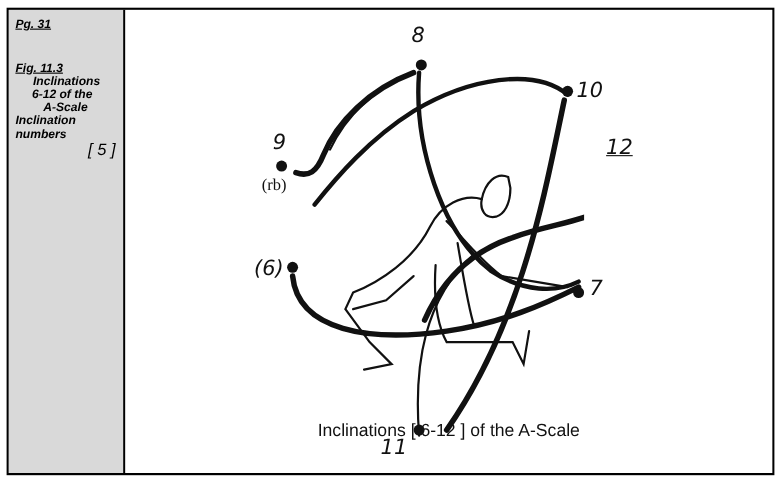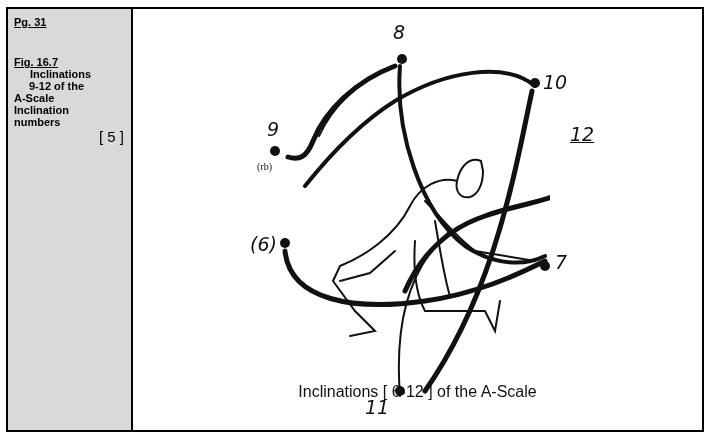--- a/index.html
+++ b/index.html
@@ -1,42 +1,42 @@
 <!DOCTYPE html>
 <html><head>
 <meta charset="utf-8">
 <style>
   html, body { margin:0; padding:0; background:#ffffff; }
   body { width:708px; height:438px; position:relative; overflow:hidden; font-family:"Liberation Sans", sans-serif; }
   .frame { position:absolute; left:6px; top:7px; width:698px; height:425px; border:2px solid #000; box-sizing:border-box; display:flex; }
-  .sidebar { width:125px; background:#d9d9d9; border-right:2px solid #000; box-sizing:border-box; padding:4px 6px 0 6px; font-size:11px; font-weight:bold; color:#000; line-height:12px; }
+  .sidebar { width:106px; background:#d9d9d9; border-right:2px solid #000; box-sizing:border-box; padding:4px 6px 0 6px; font-size:11px; font-weight:bold; color:#000; line-height:12px;font-style:italic; }
   .sidebar .u { text-decoration:underline; }
   .pg { margin-top:3px; }
   .fig { margin-top:28px; }
   .r1 { padding-left:16px; }
   .r2 { padding-left:15px; }
-  .r3 { text-align:left; padding-right:1px; }
+  .r3 { text-align:center; padding-right:1px; }
   .incl { }
   .num { text-align:left; padding-right:1px; }
   .bracket { text-align:right; font-weight:normal; font-size:15px; line-height:17px; padding-right:1px; }
   .main { flex:1; position:relative; background:#fff; }
   .figure { position:absolute; left:112px; top:2px; width:305px; height:390px; }
   .caption { position:absolute; left:0; right:0; top:374px; text-align:center; font-size:16px; color:#111; }
   .lbl { position:absolute; font-family:"DejaVu Sans", sans-serif; font-style:italic; font-size:19px; color:#111; }
-  .rb { position:absolute; font-family:"Liberation Serif", serif; font-size:10px; color:#111; }
+  .rb { position:absolute; font-family:"Liberation Serif", serif; font-size:15px; color:#111; }
 </style>
 </head>
 <body>
 
 <div class="frame">
   <div class="sidebar">
     <div class="pg u">Pg. 31</div>
-    <div class="fig u">Fig. 16.7</div>
+    <div class="fig u">Fig. 11.3</div>
     <div class="r1">Inclinations</div>
-    <div class="r2">9-12 of the</div>
+    <div class="r2">6-12 of the</div>
     <div class="r3">A-Scale</div>
     <div class="incl">Inclination</div>
     <div class="num">numbers</div>
     <div class="bracket">[ 5 ]</div>
   </div>
 
   <div class="main">
     <div class="figure">
       <svg width="305" height="390" viewBox="0 0 305 390" xmlns="http://www.w3.org/2000/svg">
         <g fill="none" stroke="#111" stroke-linecap="round">

